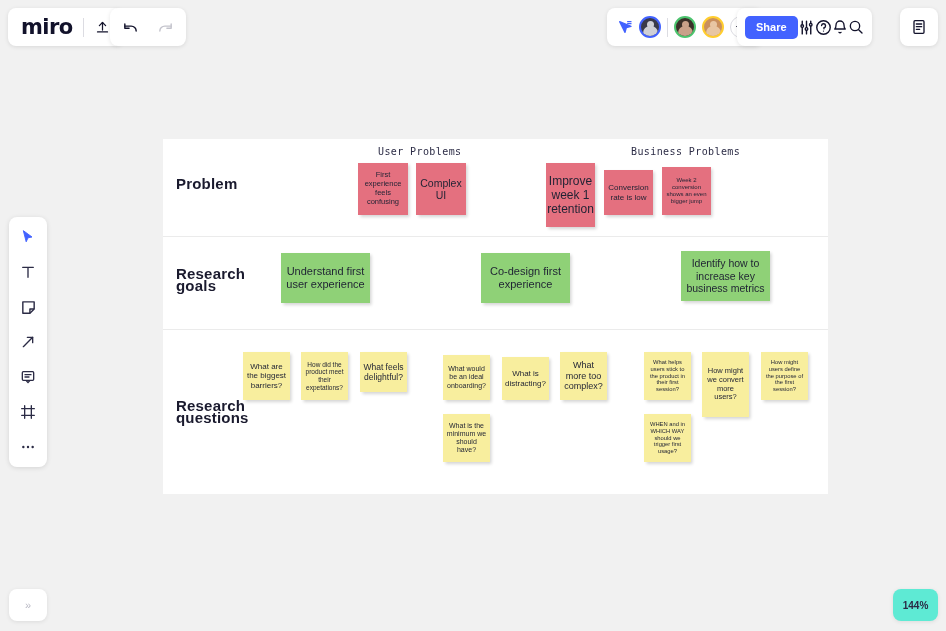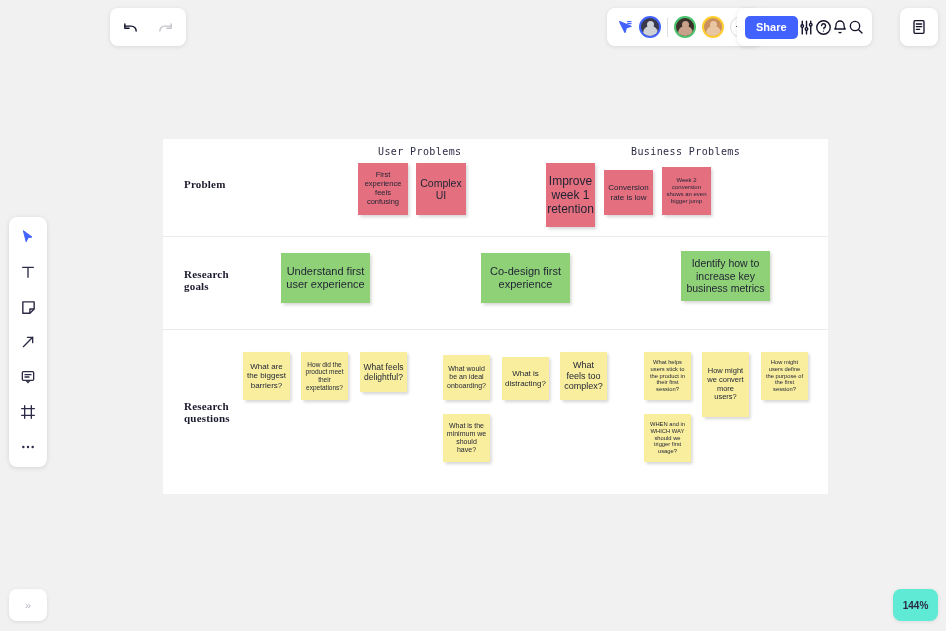--- a/index.html
+++ b/index.html
@@ -22,27 +22,26 @@
     left: 163px; top: 139px;
     width: 665px; height: 355px;
     background: #ffffff;
   }
   .row-divider {
     position: absolute; left: 0; width: 665px;
     height: 1px; background: #ebebeb;
   }
   .row-label {
     position: absolute;
-    font-family: Liberation Serif, serif;
-    font-size: 11px;
+    font-family: Liberation Sans, sans-serif;
+    font-size: 15px;
     font-weight: bold;
     color: #1a1a2e;
     line-height: 12px;
     letter-spacing: 0.2px;
-    margin-left: 8px;
   }
   .col-header {
     position: absolute;
     font-family: "DejaVu Sans Mono", "Liberation Mono", monospace;
     font-size: 10px;
     color: #2b2b45;
     letter-spacing: 0.4px;
     white-space: nowrap;
   }
 
@@ -198,28 +197,39 @@
       <div class="note pink" style="left: 604px; top: 170px; width: 49px; height: 45px; font-size: 8px;">Conversion rate is low</div>
       <div class="note pink" style="left: 662px; top: 167px; width: 49px; height: 48px; font-size: 6px;">Week 2 conversion shows an even bigger jump</div>
       <div class="note green" style="left: 281px; top: 253px; width: 89px; height: 50px; font-size: 11px;">Understand first user experience</div>
       <div class="note green" style="left: 481px; top: 253px; width: 89px; height: 50px; font-size: 11px;">Co-design first experience</div>
       <div class="note green" style="left: 681px; top: 251px; width: 89px; height: 50px; font-size: 10.5px;">Identify how to increase key business metrics</div>
       <div class="note yellow" style="left: 243px; top: 352px; width: 47px; height: 48px; font-size: 8px;">What are the biggest barriers?</div>
       <div class="note yellow" style="left: 301px; top: 352px; width: 47px; height: 48px; font-size: 6.5px;">How did the product meet their expetations?</div>
       <div class="note yellow" style="left: 360px; top: 352px; width: 47px; height: 40px; font-size: 8.5px;">What feels delightful?</div>
       <div class="note yellow" style="left: 443px; top: 355px; width: 47px; height: 45px; font-size: 7px;">What would be an ideal onboarding?</div>
       <div class="note yellow" style="left: 502px; top: 357px; width: 47px; height: 43px; font-size: 8px;">What is distracting?</div>
-      <div class="note yellow" style="left: 560px; top: 352px; width: 47px; height: 48px; font-size: 9px;">What feels too complex?</div>
+      <div class="note yellow" style="left: 560px; top: 352px; width: 47px; height: 48px; font-size: 9px;">What more too complex?</div>
       <div class="note yellow" style="left: 644px; top: 352px; width: 47px; height: 48px; font-size: 5.8px;">What helps users stick to the product in their first session?</div>
       <div class="note yellow" style="left: 702px; top: 352px; width: 47px; height: 65px; font-size: 7.5px;">How might we convert more users?</div>
       <div class="note yellow" style="left: 761px; top: 352px; width: 47px; height: 48px; font-size: 5.8px;">How might users define the purpose of the first session?</div>
       <div class="note yellow" style="left: 443px; top: 414px; width: 47px; height: 48px; font-size: 7px;">What is the minimum we should have?</div>
       <div class="note yellow" style="left: 644px; top: 414px; width: 47px; height: 48px; font-size: 5.8px;">WHEN and in WHICH WAY should we trigger first usage?</div>
     </div>
 
+  <div class="bar" id="logo-bar">
+    <span class="logo-text">miro</span>
+    <span class="vdiv"></span>
+    <span class="icon-btn">
+      <svg width="15" height="15" viewBox="0 0 24 24" fill="none" stroke="#12122b" stroke-width="2" stroke-linecap="round" stroke-linejoin="round">
+        <path d="M12 16V4"></path>
+          <path d="M7 9l5-5 5 5"></path>
+          <path d="M4 19h16"></path>
+      </svg>
+    </span>
+  </div>
 
   <div class="bar" id="history-bar">
     <span class="icon-btn">
       <svg width="17" height="17" viewBox="0 0 24 24" fill="none" stroke="#12122b" stroke-width="2" stroke-linecap="round" stroke-linejoin="round">
         <path d="M4 7v6h6"></path>
           <path d="M20 17a7 7 0 0 0-7-7H4"></path>
       </svg>
     </span>
     <span class="icon-btn">
       <svg width="17" height="17" viewBox="0 0 24 24" fill="none" stroke="#c3c3cc" stroke-width="2" stroke-linecap="round" stroke-linejoin="round">

